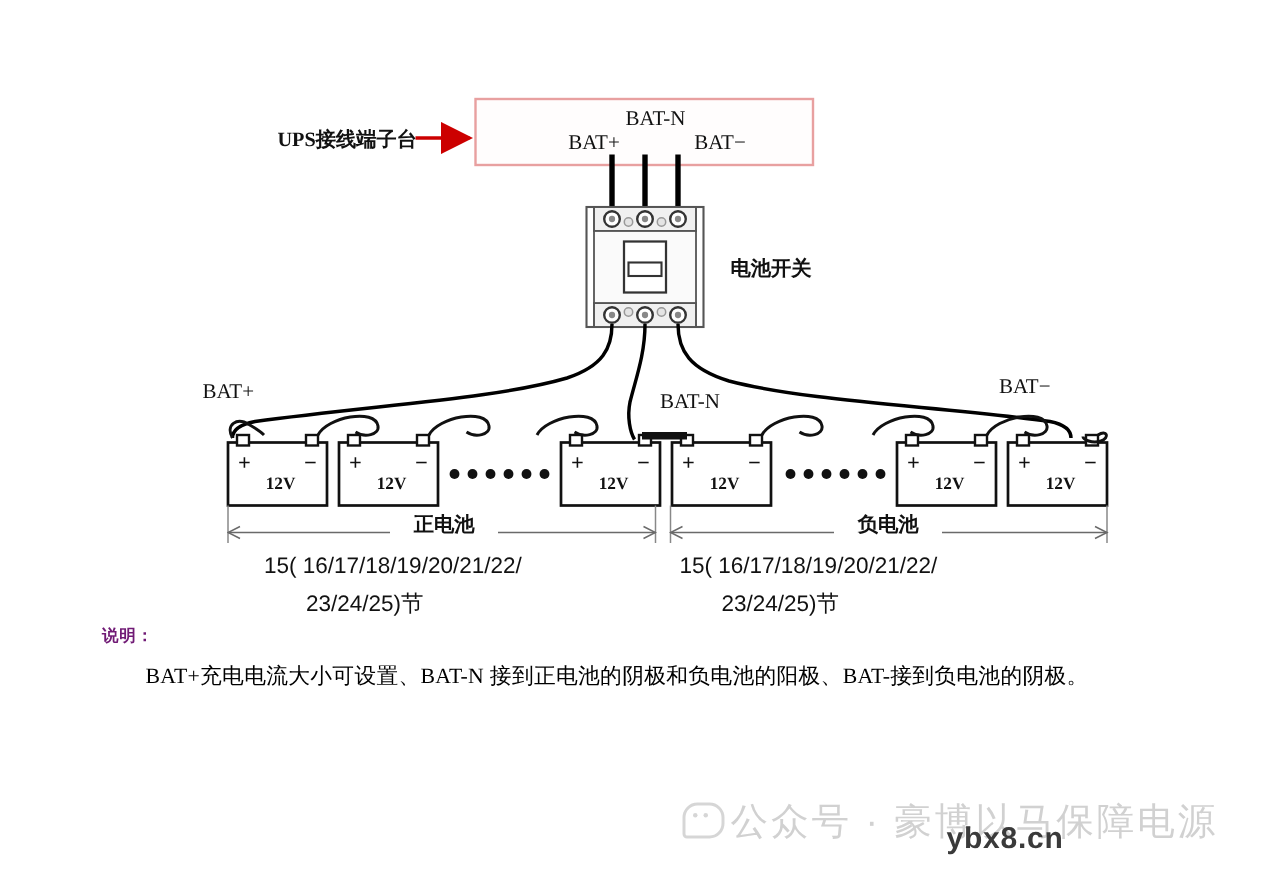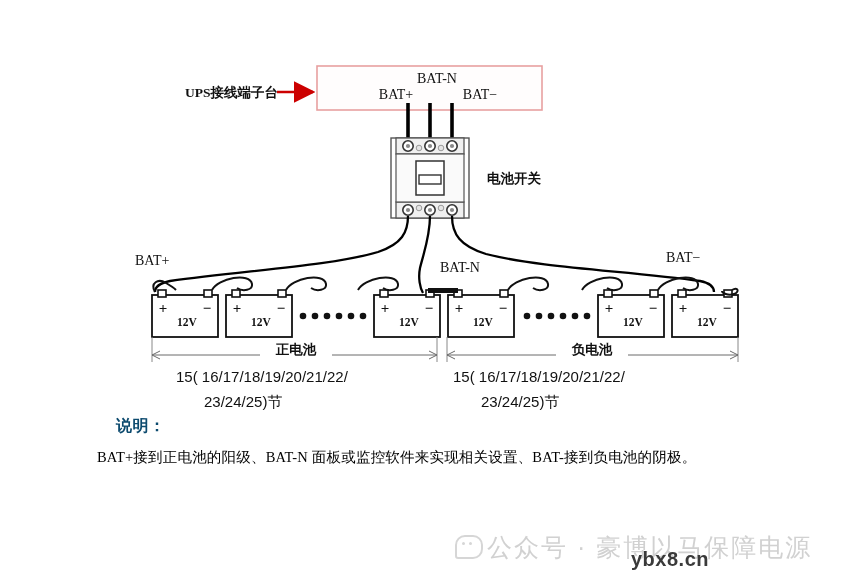--- a/index.html
+++ b/index.html
@@ -30,25 +30,24 @@
   .notes {
     position: absolute;
     left: 68px;
     top: 416px;
     width: 775px;
     z-index: 5;
   }
   .notes-title {
     font-family: "Liberation Serif", "DejaVu Serif", serif;
     font-weight: bold;
-    font-size: 16px;
-    color: #0c4a6e;
+    font-size: 11px;
+    color: #701a75;
     letter-spacing: 0.5px;
     margin-bottom: 9px;
-    margin-left: 48px;
   }
   .note-para {
     font-family: "Liberation Serif", "DejaVu Serif", serif;
     font-size: 14.5px;
     color: #000;
     line-height: 1.62;
     text-indent: 2em;
     margin: 0 0 1px 0;
     text-align: justify;
     letter-spacing: 0.2px;
@@ -316,16 +315,16 @@
 
   </svg>
 
   <div class="watermark">
     <span class="wm-logo"></span><span>公众号 · 豪博以马保障电源</span>
   </div>
   <div class="wm-site">ybx8.cn</div>
 
   <div class="notes">
     <div class="notes-title">说明：</div>
-    <p class="note-para">BAT+接到正电池的阳级、BAT-N 面板或监控软件来实现相关设置、BAT-接到负电池的阴极。</p>
+    <p class="note-para">BAT+充电电流大小可设置、BAT-N 接到正电池的阴极和负电池的阳极、BAT-接到负电池的阴极。</p>
   </div>
 
 </div>
 
 </body></html>

